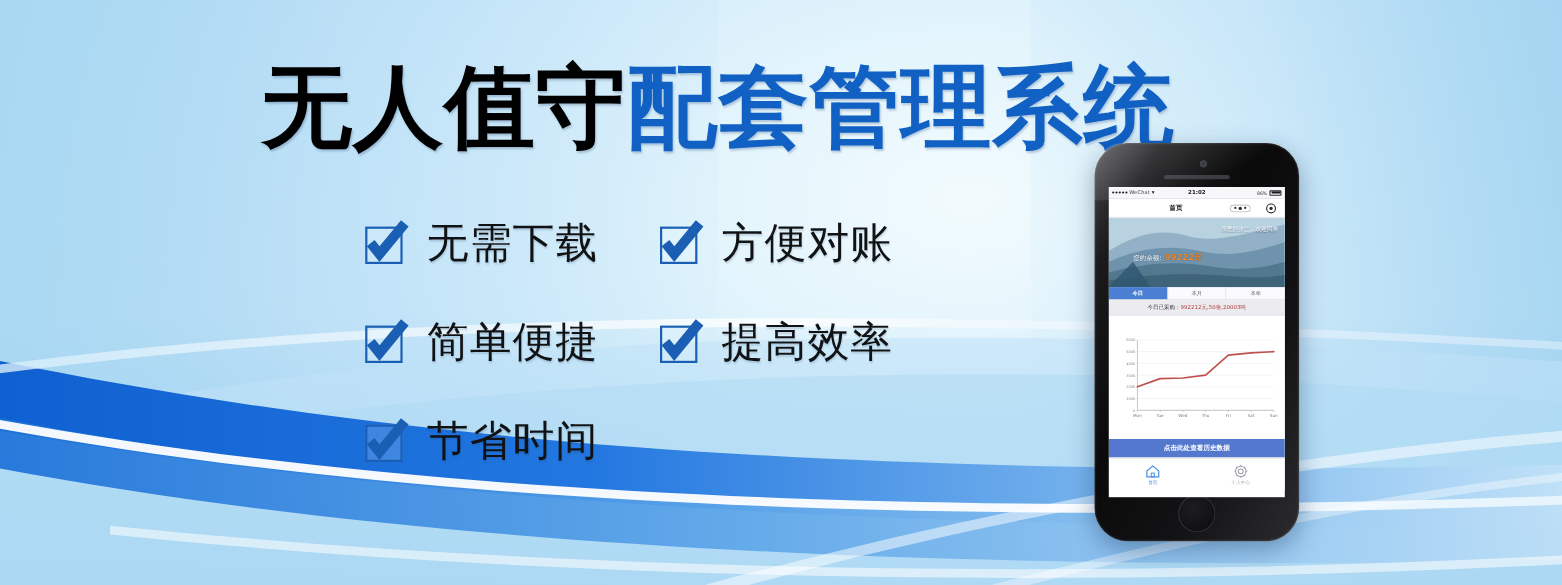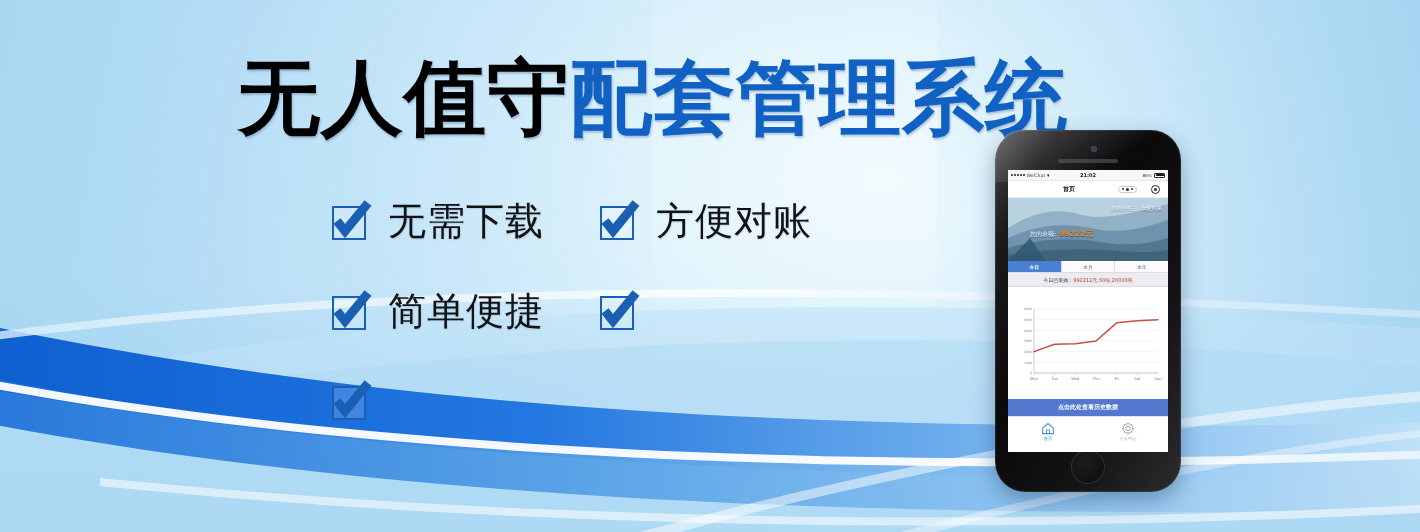--- a/index.html
+++ b/index.html
@@ -339,29 +339,31 @@
       <span class="feature-label">简单便捷</span>
     </div>
 
     <div class="feature">
       <span class="chk">
         <span class="box"></span>
         <svg width="42" height="42" viewBox="0 0 42 42">
           <path d="M7,21 L15,31 L38,3" fill="none" stroke="#1a5fb4" stroke-width="9" stroke-linecap="butt" stroke-linejoin="miter"></path>
         </svg>
       </span>
+      <span class="feature-label">提高效率</span>
     </div>
 
     <div class="feature">
       <span class="chk">
         <span class="box"></span>
         <svg width="42" height="42" viewBox="0 0 42 42">
           <path d="M7,21 L15,31 L38,3" fill="none" stroke="#1a5fb4" stroke-width="9" stroke-linecap="butt" stroke-linejoin="miter"></path>
         </svg>
       </span>
+      <span class="feature-label">节省时间</span>
     </div>
 
   </div>
 
   <div id="phone">
     <div class="cam"></div>
     <div class="speaker"></div>
     <div class="gloss"></div>
     <div class="home-btn"></div>
 

